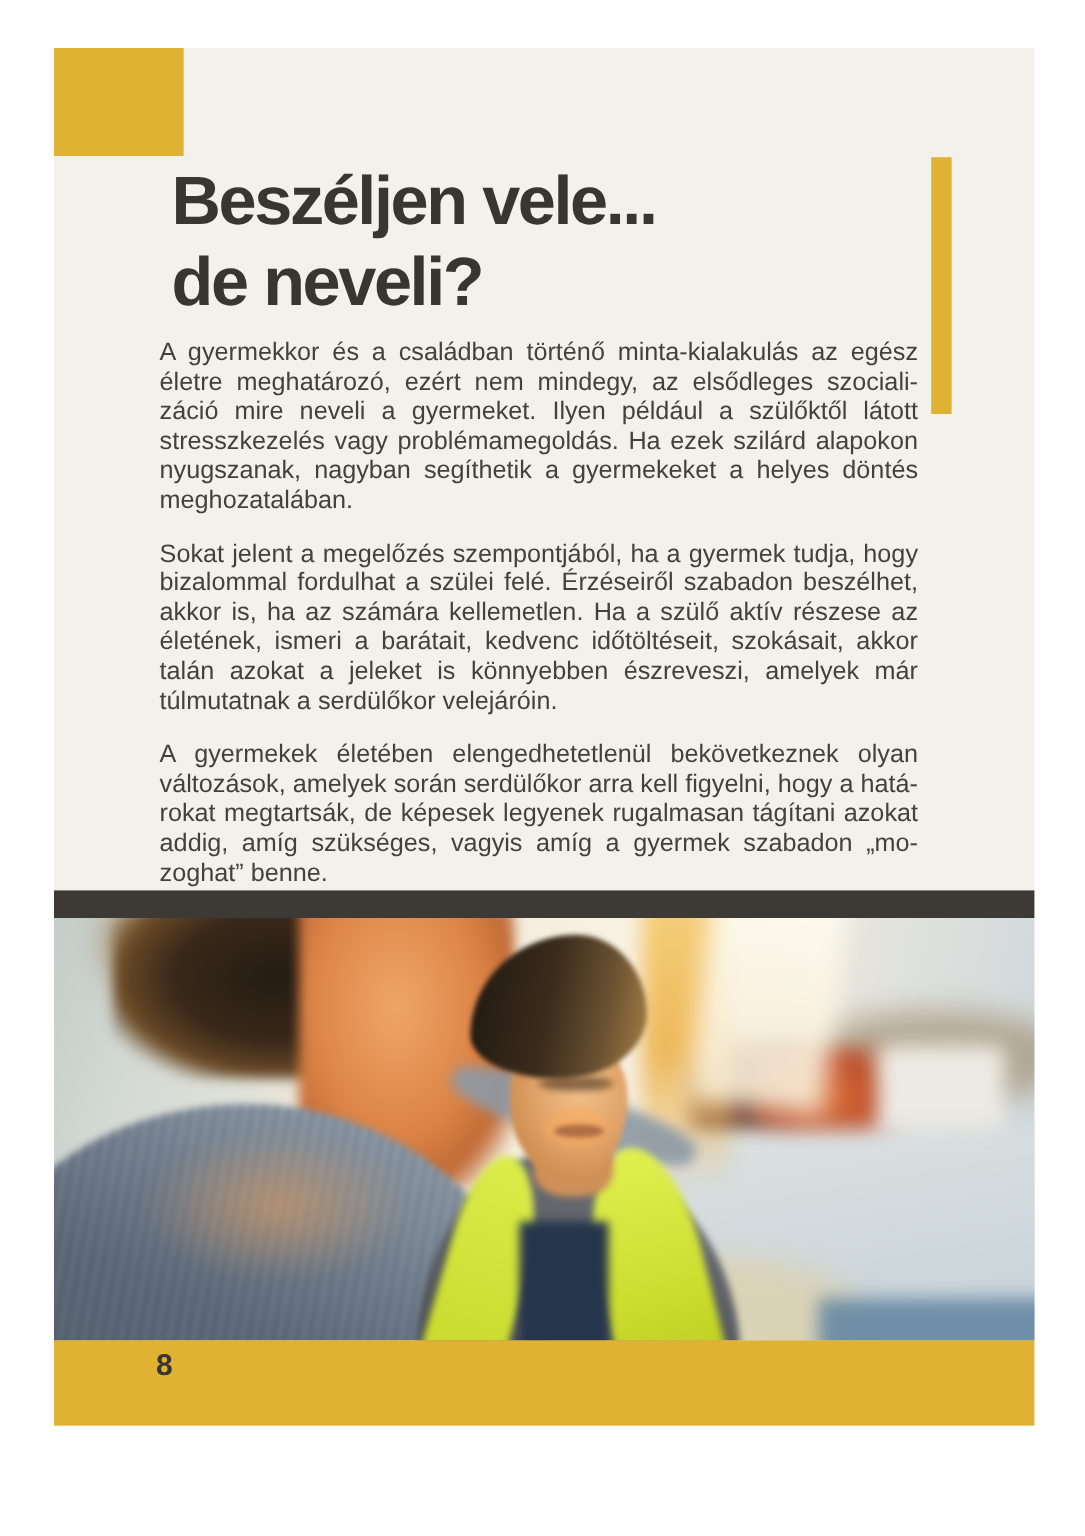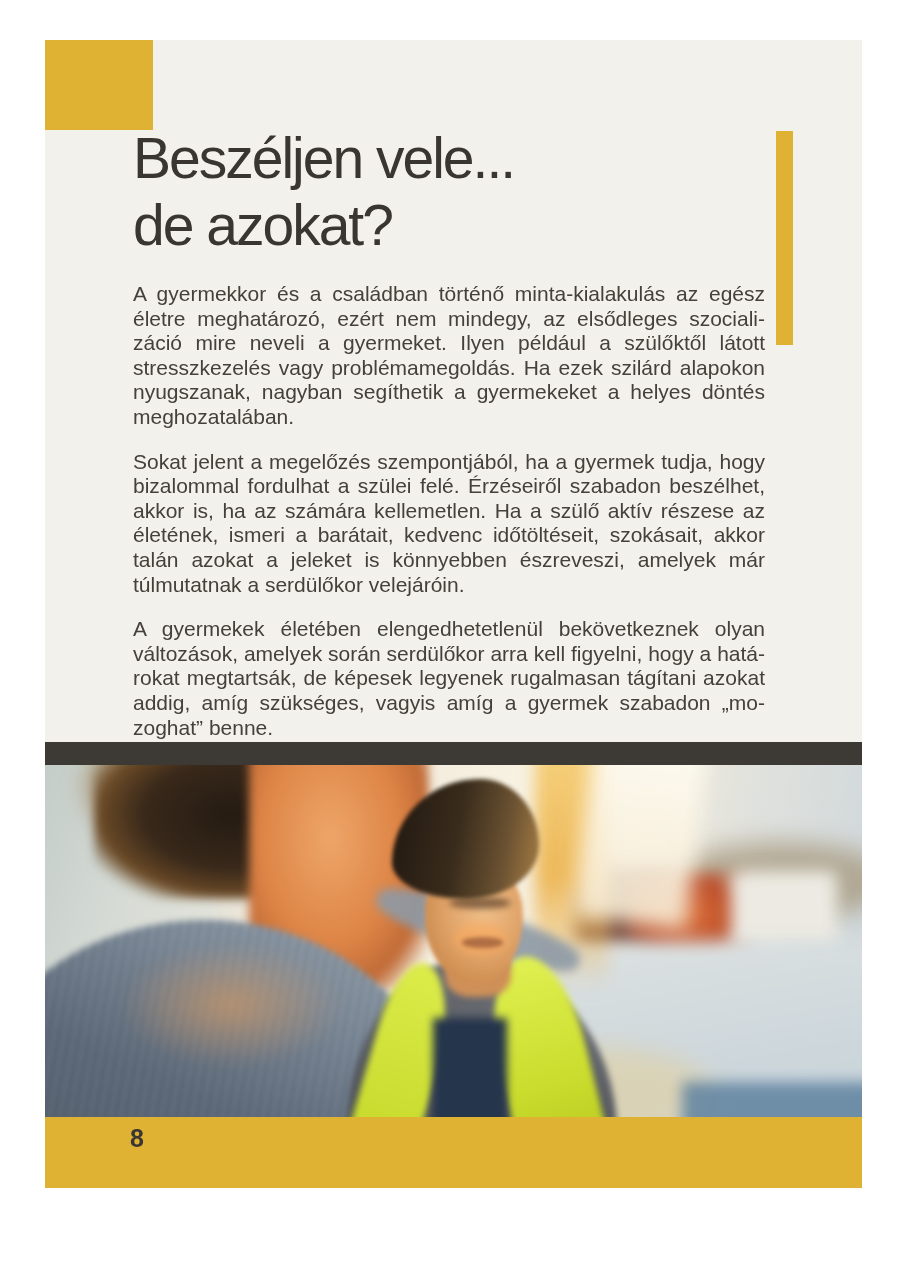--- a/index.html
+++ b/index.html
@@ -25,22 +25,22 @@
   }
   .accent-square{
     position:absolute;left:45px;top:40px;width:108px;height:90px;
     background:var(--accent,#e0b234);
   }
   .accent-bar{
     position:absolute;left:776px;top:131px;width:17px;height:214px;
     background:var(--accent,#e0b234);
   }
   .title{
-    position:absolute;left:133px;top:125px;margin:0;
-    font-size:57px;line-height:67px;font-weight:normal;
+    position:absolute;left:133px;top:125px;margin:10px;
+    font-size:57px;line-height:67px;font-weight:bold;
     letter-spacing:-2px;color:var(--title,#393530);
   }
   .title .tl{display:block;}
   .body-col{
     position:absolute;left:133px;top:282px;width:632px;
     color:var(--body,#45403a);
     font-size:21px;line-height:24.6px;
   }
   .body-col p{
     margin:0 0 20px 0;
@@ -140,21 +140,21 @@
 <body>
 
 <div class="sheet">
 
   <div class="content-bg"></div>
   <div class="accent-square"></div>
   <div class="accent-bar"></div>
 
   <h1 class="title">
     <span class="tl">Beszéljen vele...</span>
-    <span class="tl">de azokat?</span>
+    <span class="tl">de neveli?</span>
   </h1>
 
   <div class="body-col">
     <p>A gyermekkor és a családban történő minta-kialakulás az egész életre meghatározó, ezért nem mindegy, az elsődleges szociali­záció mire neveli a gyermeket. Ilyen például a szülőktől látott stresszkezelés vagy problémamegoldás. Ha ezek szilárd alapokon nyugszanak, nagyban segíthetik a gyermekeket a helyes döntés meghozatalában.</p>
     <p>Sokat jelent a megelőzés szempontjából, ha a gyermek tudja, hogy bizalommal fordulhat a szülei felé. Érzéseiről szabadon beszélhet, akkor is, ha az számára kellemetlen. Ha a szülő aktív részese az életének, ismeri a barátait, kedvenc időtöltéseit, szokásait, akkor talán azokat a jeleket is könnyebben észreveszi, amelyek már túlmutatnak a serdülőkor velejáróin.</p>
     <p>A gyermekek életében elengedhetetlenül bekövetkeznek olyan változások, amelyek során serdülőkor arra kell figyelni, hogy a hatá­rokat megtartsák, de képesek legyenek rugalmasan tágítani azokat addig, amíg szükséges, vagyis amíg a gyermek szabadon „mo­zoghat” benne.</p>
   </div>
 
   <div class="divider"></div>
 

